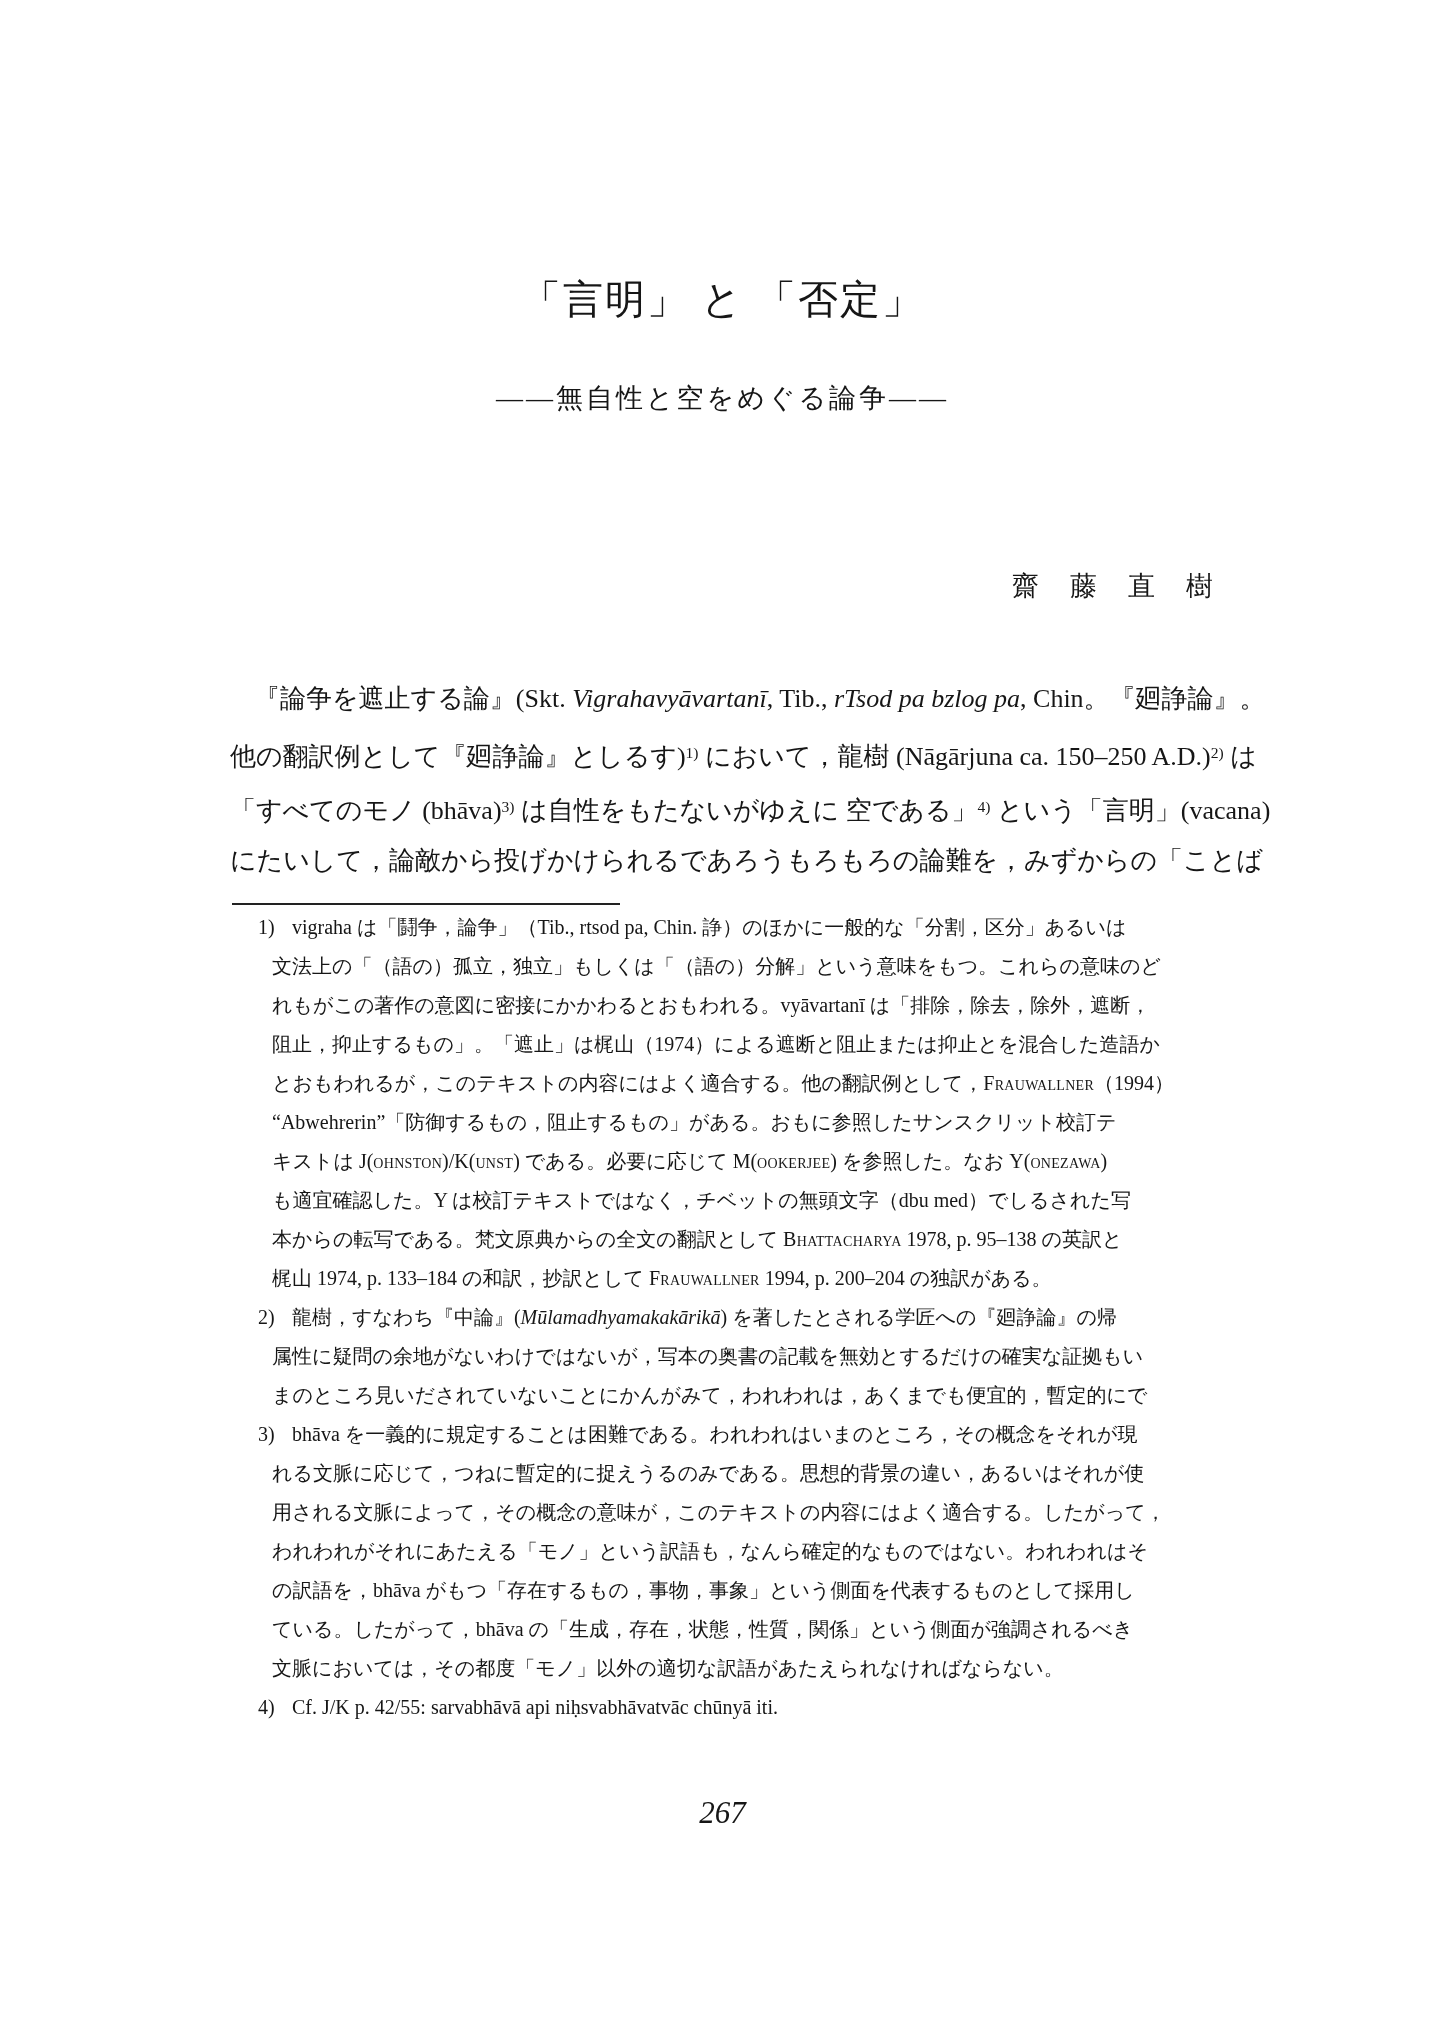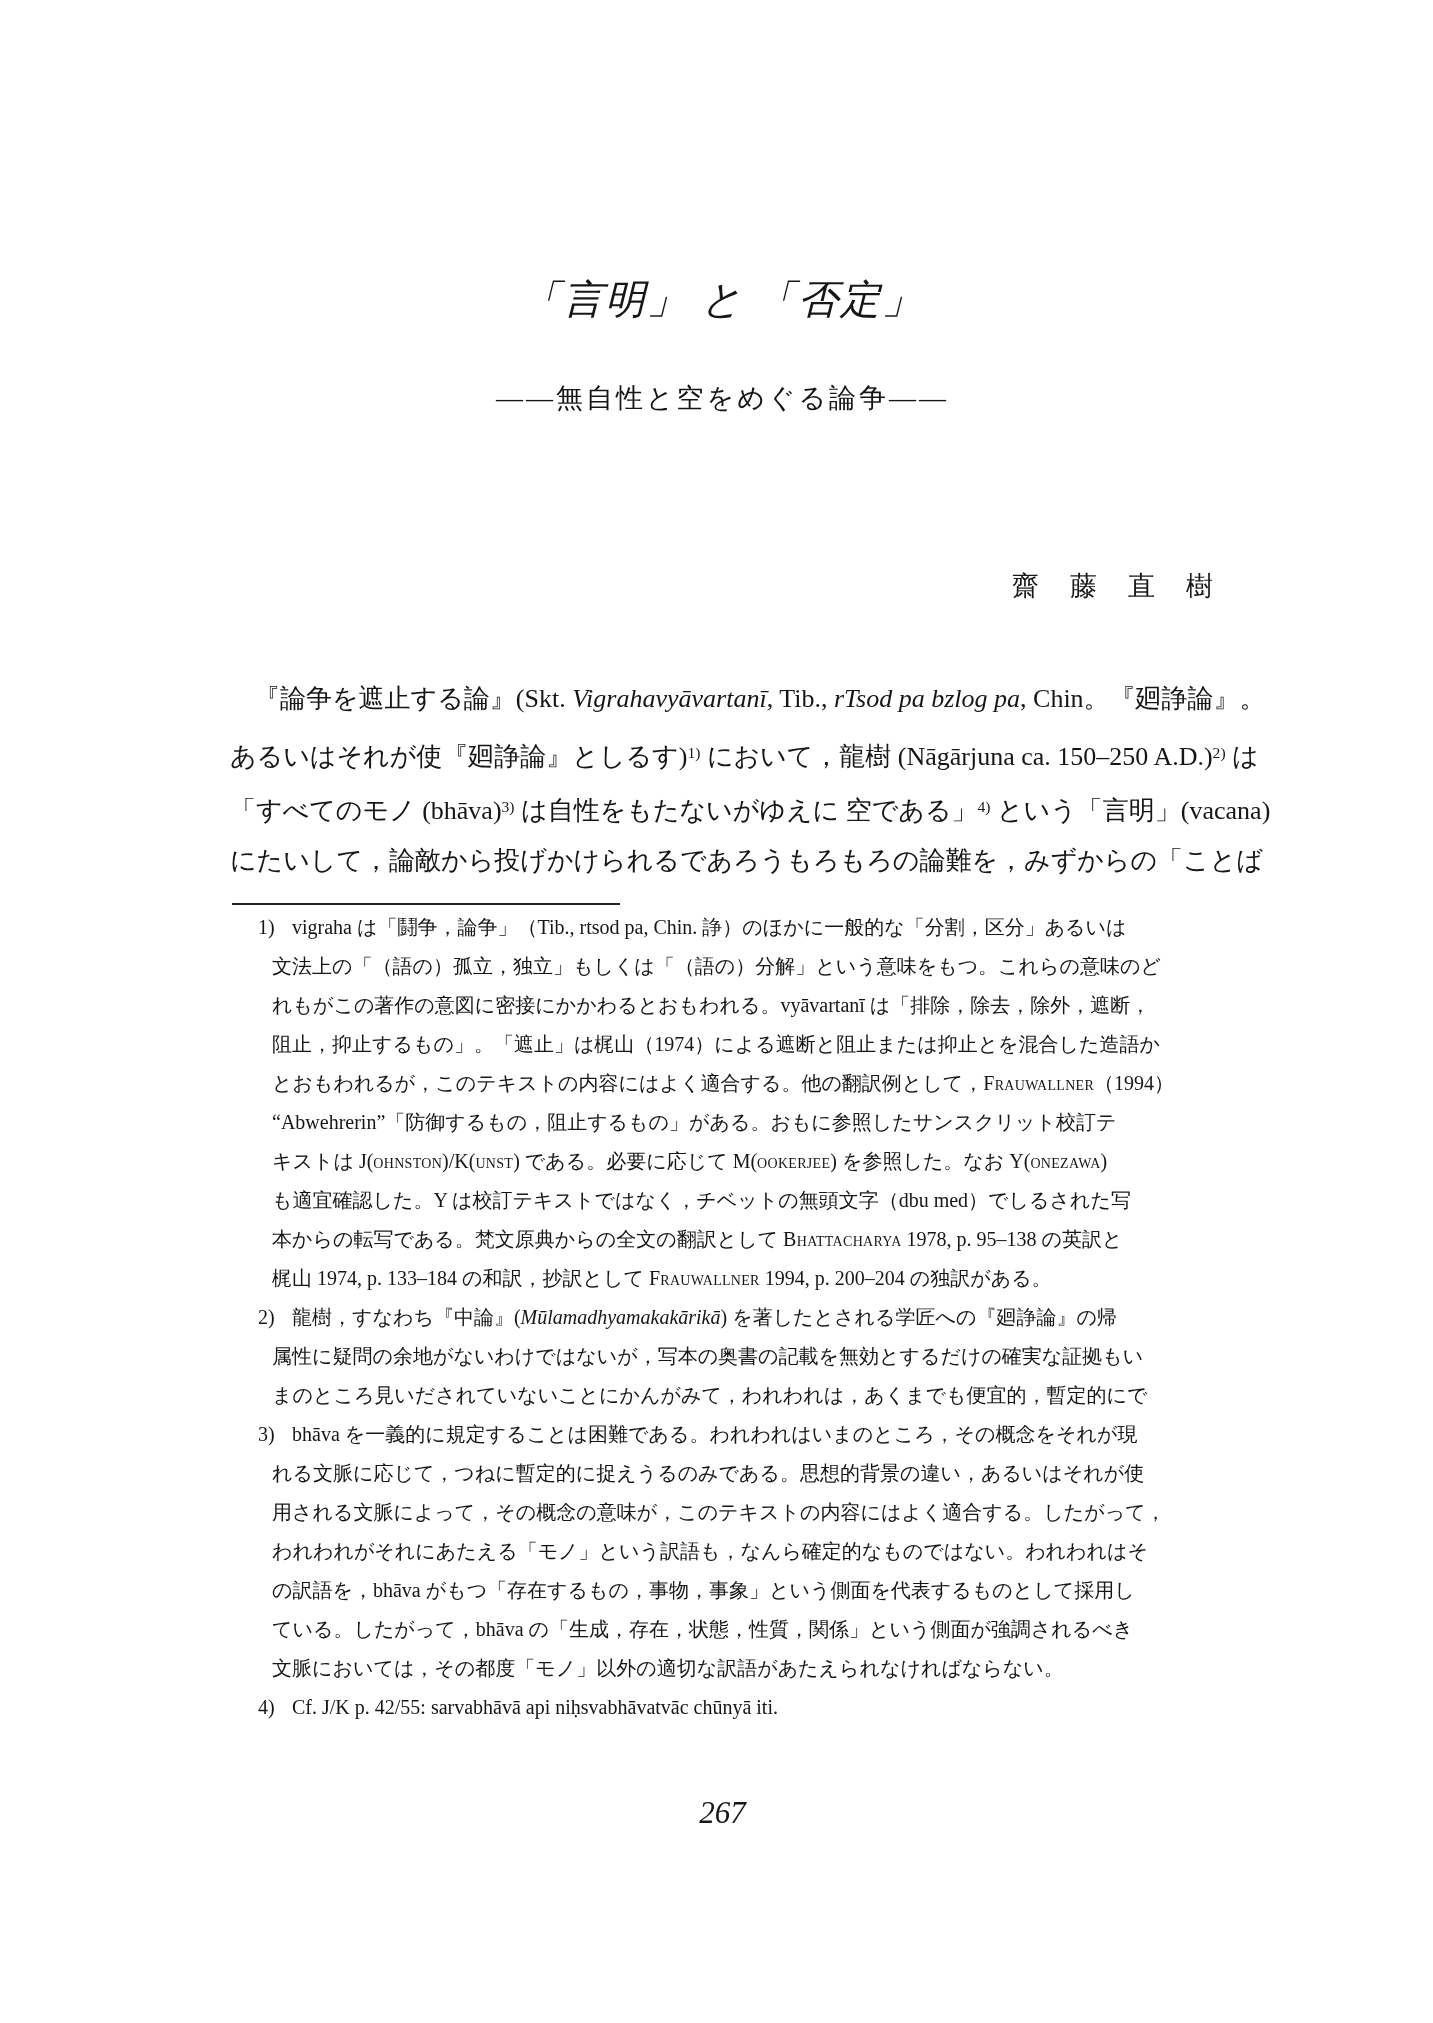--- a/index.html
+++ b/index.html
@@ -10,21 +10,20 @@
     background:#ffffff;
     color:#161616;
     font-family:"Liberation Serif","DejaVu Serif",serif;
     overflow:hidden;
   }
   .title {
     position:absolute; top:272px; left:230px; width:985px;
     margin:0; text-align:center;
     font-size:40px; font-weight:normal; letter-spacing:2px;
     white-space:nowrap;
-    font-style:italic;
   }
   .subtitle {
     position:absolute; top:364px; left:230px; width:985px;
     text-align:center; font-size:27px; letter-spacing:3px;
     white-space:nowrap;
     margin-top:16px;
   }
   .author {
     position:absolute; top:568px; left:230px; width:985px;
     text-align:right; font-size:27px; letter-spacing:2px;
@@ -61,21 +60,21 @@
 <div class="page">
 
   <h1 class="title">「言明」 と 「否定」</h1>
 
   <div class="subtitle">――無自性と空をめぐる論争――</div>
 
   <div class="author">齋　藤　直　樹</div>
 
   <div class="body-block">
     <div class="bline indent"><span>『論争を遮止する論』(Skt. </span><span class="seg-i">Vigrahavyāvartanī</span><span>, Tib., </span><span class="seg-i">rTsod pa bzlog pa</span><span>, Chin。『廻諍論』。</span></div>
-    <div class="bline"><span>あるいはそれが使『廻諍論』としるす)</span><span class="seg-sup">1)</span><span> において，龍樹 (Nāgārjuna ca. 150–250 A.D.)</span><span class="seg-sup">2)</span><span> は</span></div>
+    <div class="bline"><span>他の翻訳例として『廻諍論』としるす)</span><span class="seg-sup">1)</span><span> において，龍樹 (Nāgārjuna ca. 150–250 A.D.)</span><span class="seg-sup">2)</span><span> は</span></div>
     <div class="bline"><span>「すべてのモノ (bhāva)</span><span class="seg-sup">3)</span><span> は自性をもたないがゆえに 空である」</span><span class="seg-sup">4)</span><span> という「言明」(vacana)</span></div>
     <div class="bline"><span>にたいして，論敵から投げかけられるであろうもろもろの論難を，みずからの「ことば</span></div>
   </div>
 
   <div class="fnrule"></div>
 
   <div class="fns">
 
     <div>
       <div class="fn-line"><span class="fn-num">1)</span><span><span>vigraha は「鬪争，論争」（Tib., rtsod pa, Chin. 諍）のほかに一般的な「分割，区分」あるいは</span></span></div>

